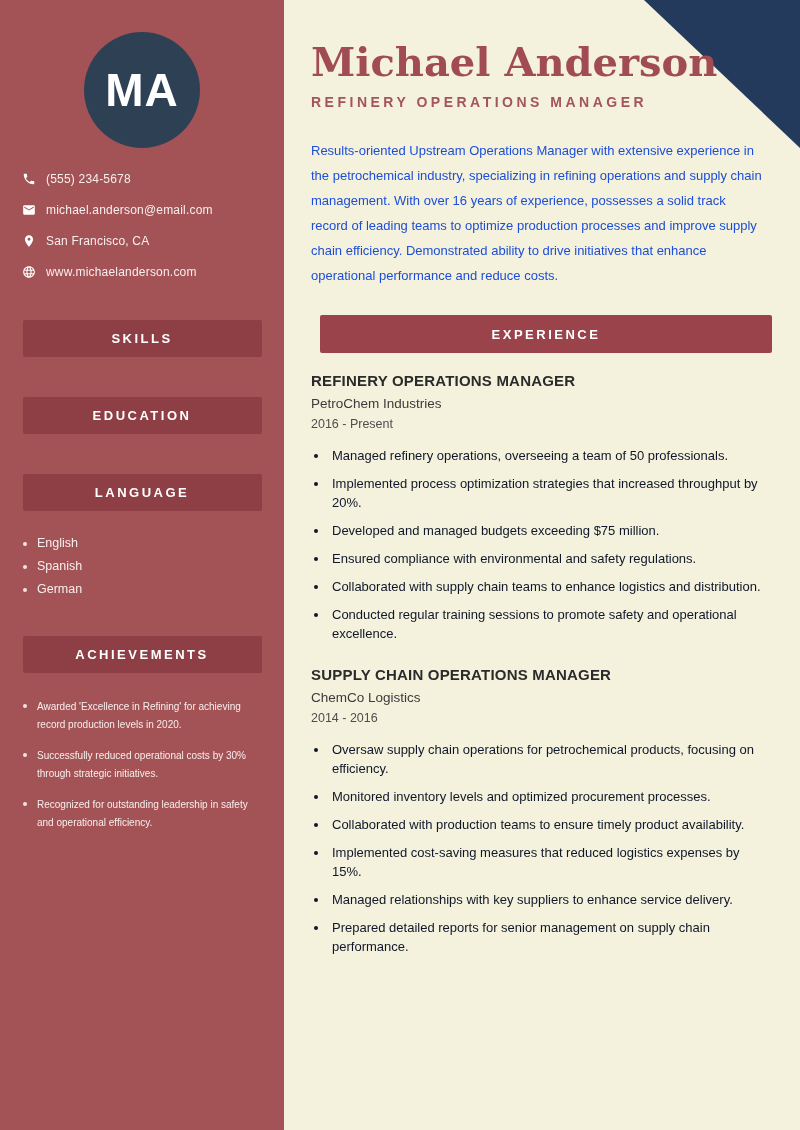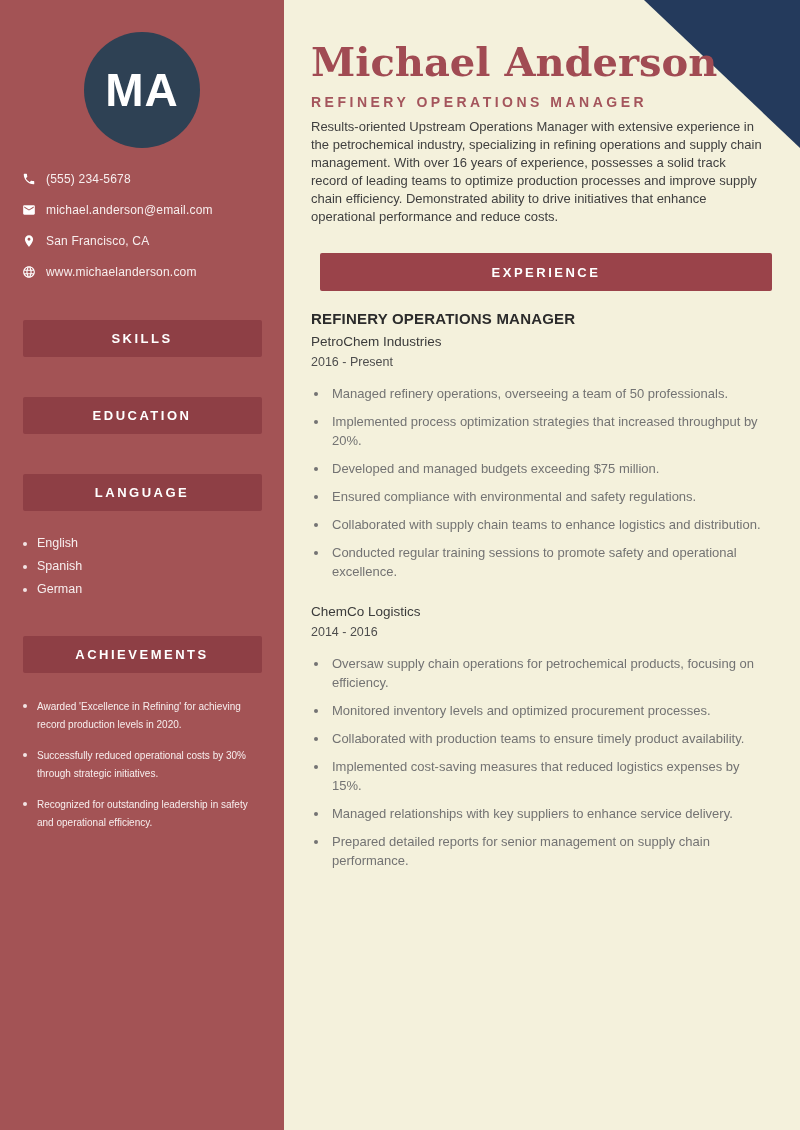--- a/index.html
+++ b/index.html
@@ -64,33 +64,33 @@
   }
   .name {
     font-family:"DejaVu Serif", serif; font-weight:bold;
     font-size:40px; line-height:50px; color:#a14b53; margin-top:9px;
   }
   .job-title-top {
     margin-top:7px; font-size:14px; font-weight:bold; letter-spacing:3.5px;
     color:#a4555c;
   }
   .summary {
-    margin-top:8px; width:452px; font-size:13px; line-height:18px; color:#404040;
+    margin-top:28px; width:452px; font-size:13px; line-height:25px; color:#1d4ed8;
   }
   .exp-bar {
     margin-top:27px; width:452px; height:38px; background:#9a434a; border-radius:2px;
     display:flex; align-items:center; justify-content:center;
     font-size:13px; font-weight:bold; letter-spacing:2.5px; color:#ffffff;margin-left:9px;
   }
   .job { margin-top:19px; }
   .job + .job { margin-top:23px; }
   .job-title { font-size:15px; font-weight:bold; color:#2b2b2b; letter-spacing:0.2px; }
   .job-company { margin-top:7px; font-size:13.5px; color:#3b3b3b; }
   .job-dates { margin-top:6px; font-size:12.5px; color:#4e4e4e; }
-  .bullets { margin:15px 0 0; padding-left:18px; width:452px; font-size:13px; color:#737373; }
+  .bullets { margin:15px 0 0; padding-left:18px; width:452px; font-size:13px; color:#0f172a; }
   .bullets li { margin-bottom:9px; line-height:19px; padding-left:3px; }
 </style>
 </head>
 <body>
 
 <div class="page">
 
   <aside class="sidebar">
 
     <div class="avatar">
@@ -180,20 +180,21 @@
         <li>Managed refinery operations, overseeing a team of 50 professionals.</li>
         <li>Implemented process optimization strategies that increased throughput by 20%.</li>
         <li>Developed and managed budgets exceeding $75 million.</li>
         <li>Ensured compliance with environmental and safety regulations.</li>
         <li>Collaborated with supply chain teams to enhance logistics and distribution.</li>
         <li>Conducted regular training sessions to promote safety and operational excellence.</li>
       </ul>
     </section>
 
     <section class="job">
+      <div class="job-title">SUPPLY CHAIN OPERATIONS MANAGER</div>
       <div class="job-company">ChemCo Logistics</div>
       <div class="job-dates">2014 - 2016</div>
       <ul class="bullets">
         <li>Oversaw supply chain operations for petrochemical products, focusing on efficiency.</li>
         <li>Monitored inventory levels and optimized procurement processes.</li>
         <li>Collaborated with production teams to ensure timely product availability.</li>
         <li>Implemented cost-saving measures that reduced logistics expenses by 15%.</li>
         <li>Managed relationships with key suppliers to enhance service delivery.</li>
         <li>Prepared detailed reports for senior management on supply chain performance.</li>
       </ul>

